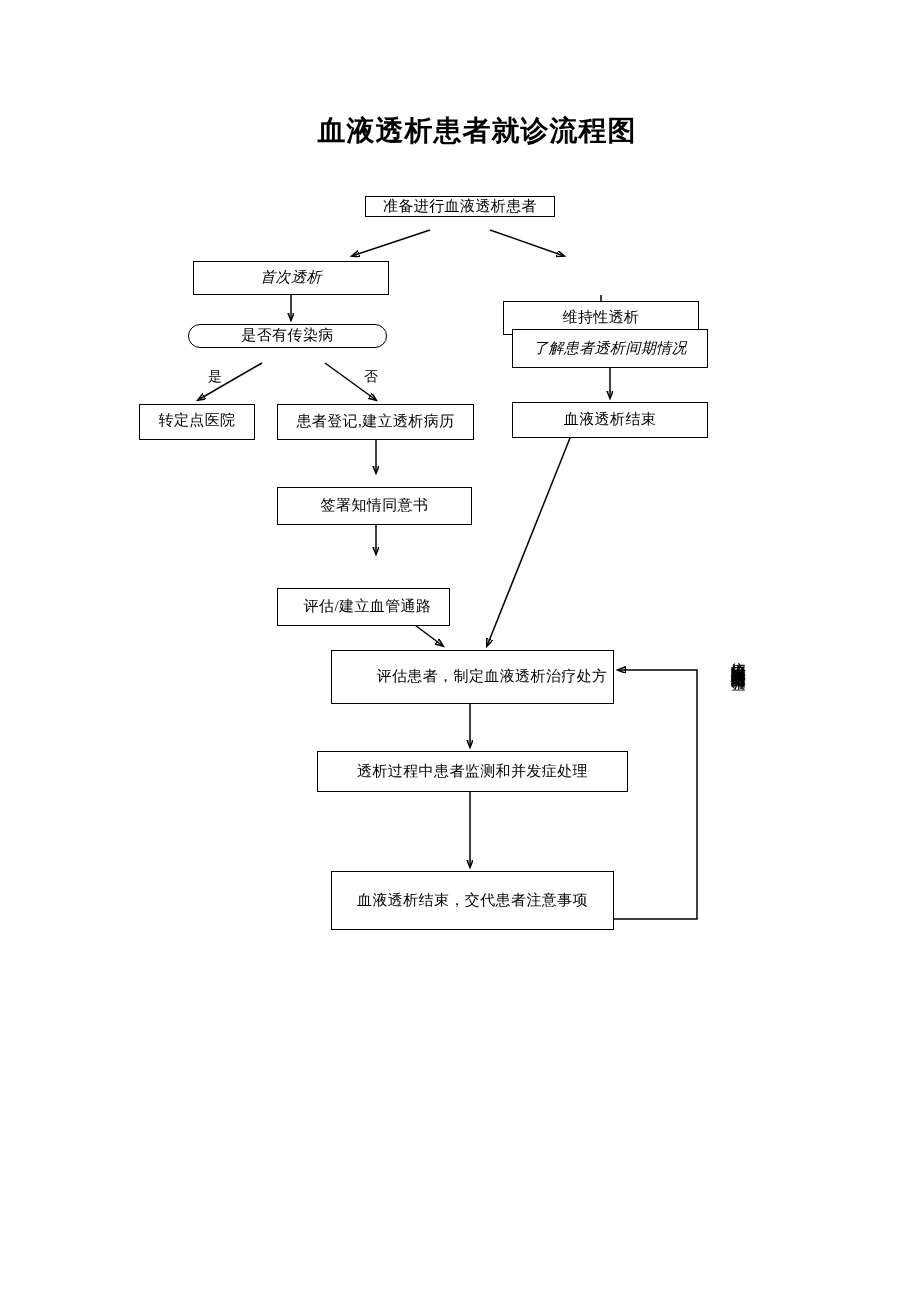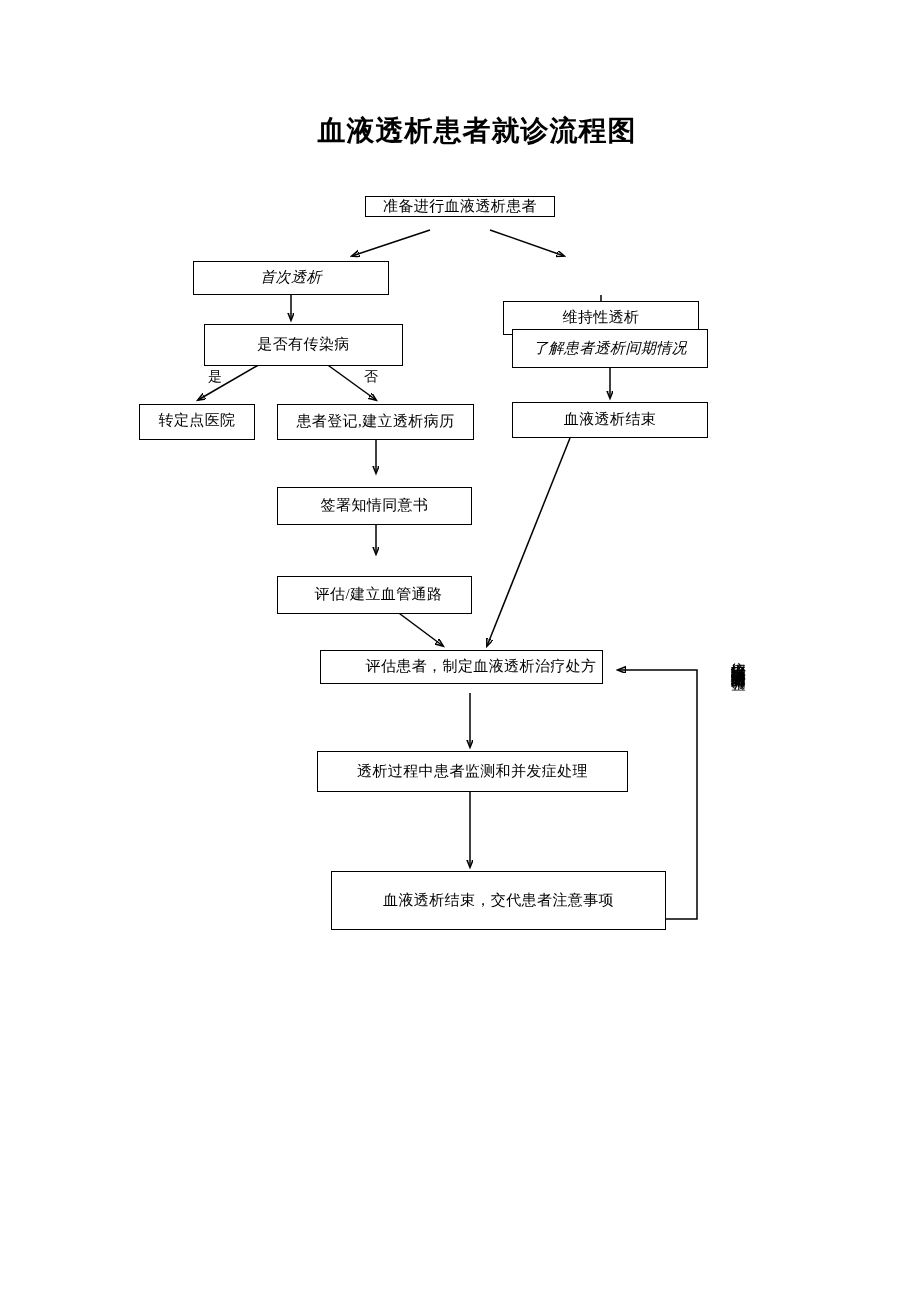--- a/index.html
+++ b/index.html
@@ -126,21 +126,21 @@
   </div>
 
   <div class="node" style="left:193px; top:261px; width:196px; height:34px;font-style:italic;">
     <span>首次透析</span>
   </div>
 
   <div class="node" style="left:503px; top:261px; width:196px; height:34px;margin-top:40px;">
     <span>维持性透析</span>
   </div>
 
-  <div class="node" style="left:204px; top:324px; width:199px; height:42px;">
+  <div class="node" style="left:188px; top:324px; width:199px; height:24px;border-radius:13px;">
     <span>是否有传染病</span>
   </div>
 
   <div class="node" style="left:512px; top:329px; width:196px; height:39px;font-style:italic;">
     <span>了解患者透析间期情况</span>
   </div>
 
   <div class="node" style="left:139px; top:404px; width:116px; height:36px;font-family:Liberation Mono, monospace;">
     <span>转定点医院</span>
   </div>
@@ -150,33 +150,33 @@
   </div>
 
   <div class="node" style="left:512px; top:402px; width:196px; height:36px;">
     <span>血液透析结束</span>
   </div>
 
   <div class="node" style="left:277px; top:487px; width:195px; height:38px;">
     <span>签署知情同意书</span>
   </div>
 
-  <div class="node" style="left:277px; top:576px; width:195px; height:38px;padding-left:12px;">
+  <div class="node" style="left:277px; top:588px; width:173px; height:38px;padding-left:12px;">
     <span>评估/建立血管通路</span>
   </div>
 
-  <div class="node" style="left:320px; top:650px; width:283px; height:34px;padding-left:43px;">
+  <div class="node" style="left:331px; top:650px; width:283px; height:54px;padding-left:43px;">
     <span>评估患者，制定血液透析治疗处方</span>
   </div>
 
   <div class="node" style="left:317px; top:751px; width:311px; height:41px;justify-content:center;">
     <span>透析过程中患者监测和并发症处理</span>
   </div>
 
-  <div class="node" style="left:331px; top:871px; width:335px; height:59px;">
+  <div class="node" style="left:331px; top:871px; width:283px; height:59px;">
     <span>
       <span class="line2">血液透析结束，交代患者注意事项</span>
     </span>
   </div>
 
   <div class="edge-label" style="left:208px; top:368px;">是</div>
   <div class="edge-label" style="left:364px; top:368px;">否</div>
 
   <div class="side-note" style="left:730px; top:650px;">依据治疗过程中监测结果随时调整</div>
 

